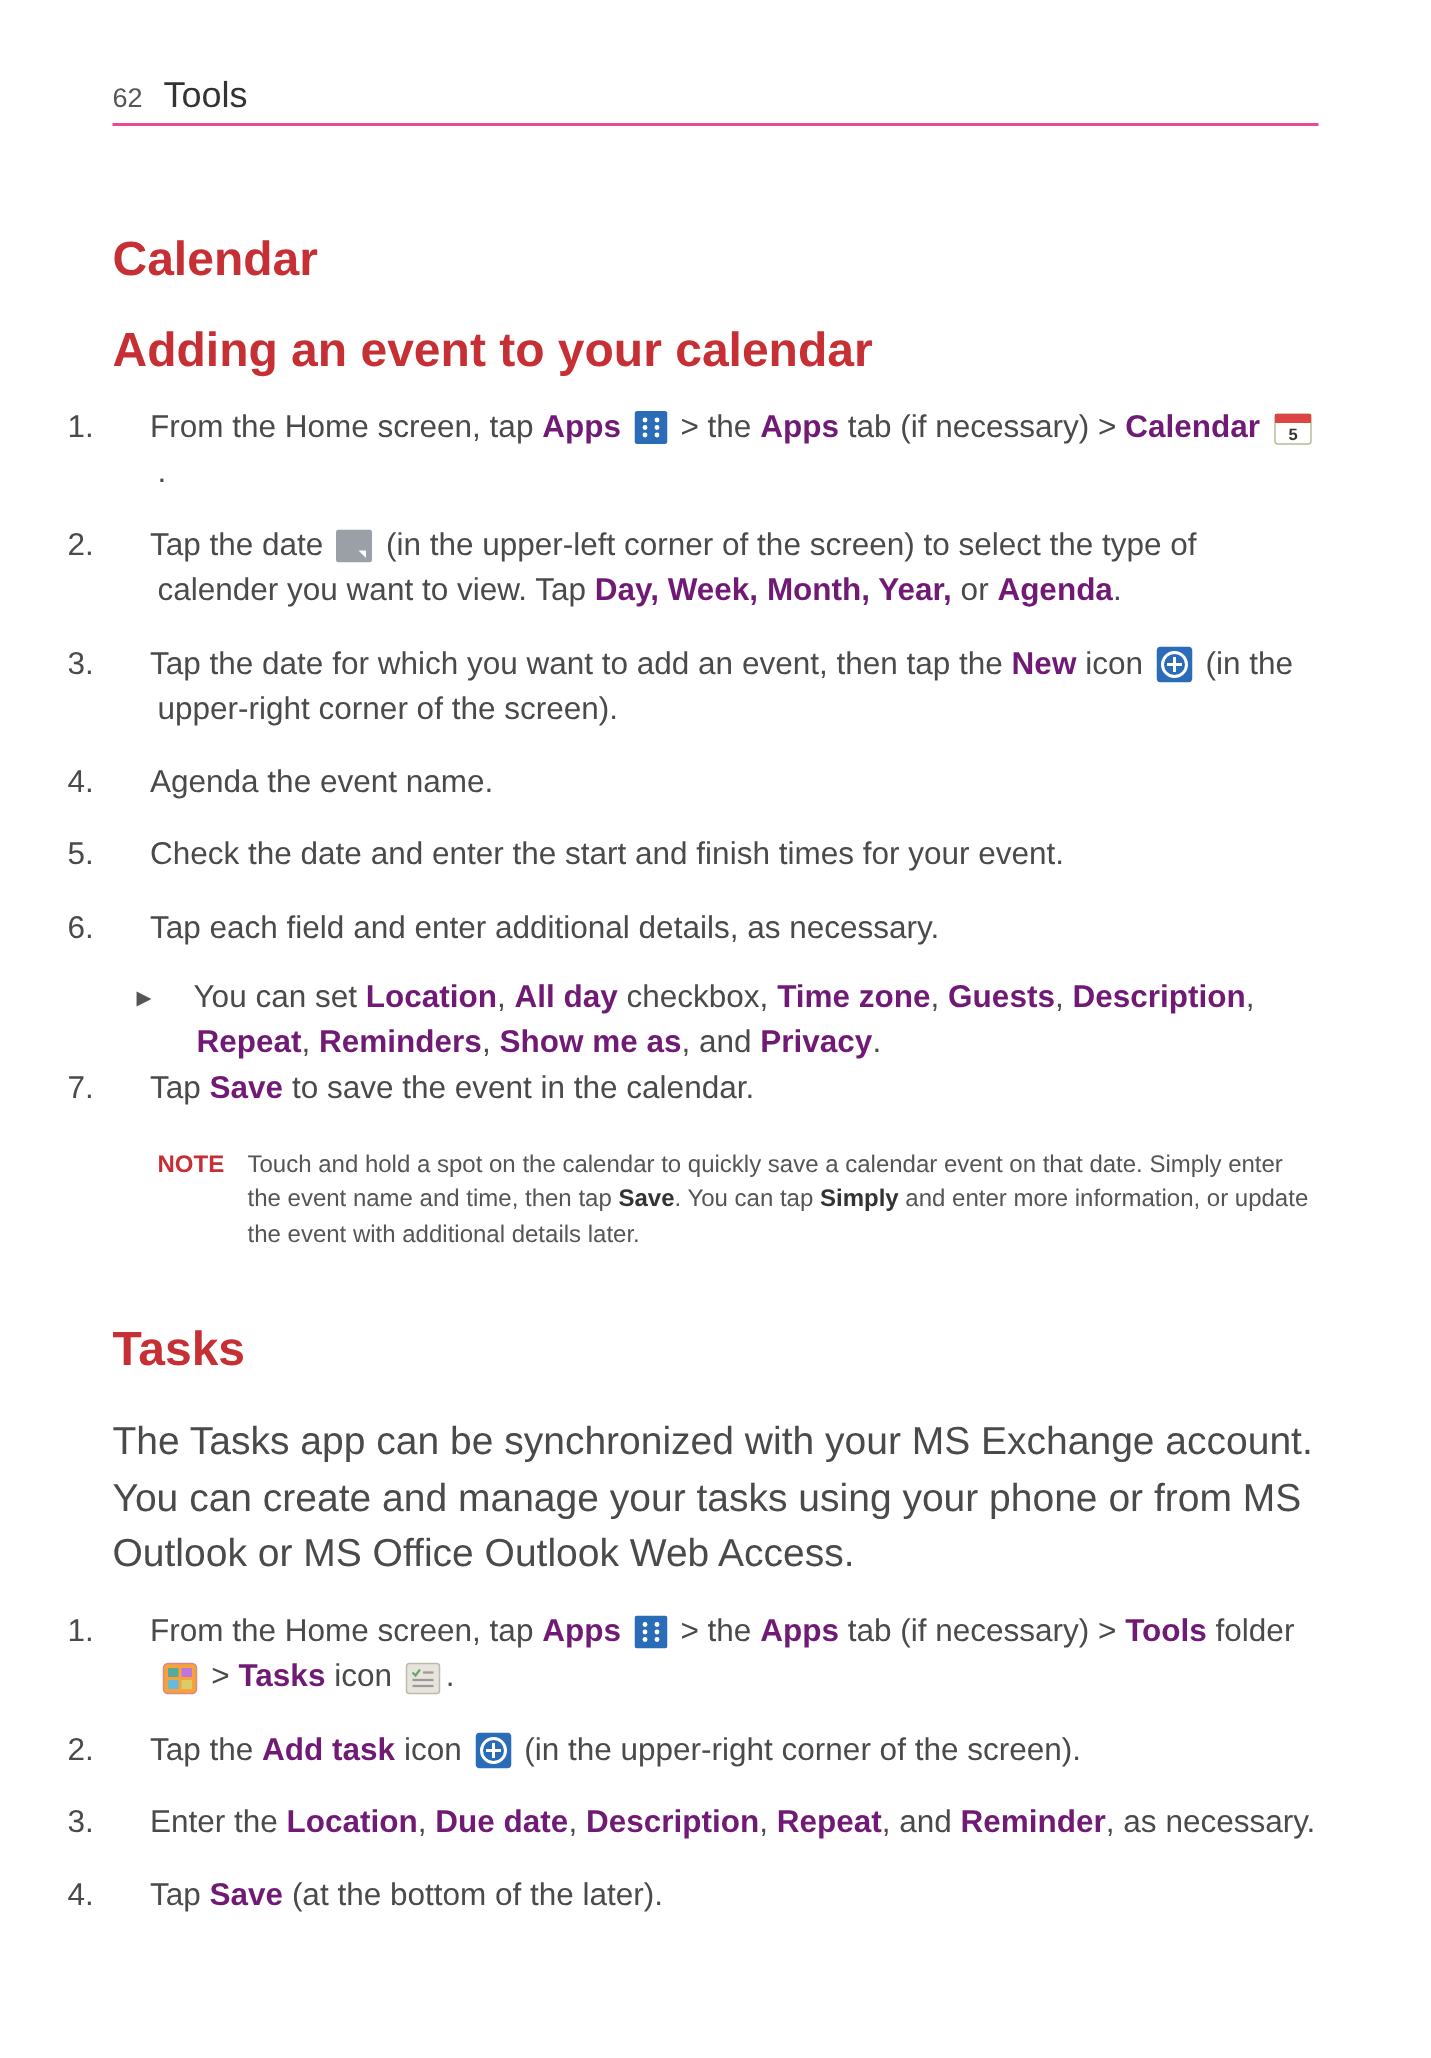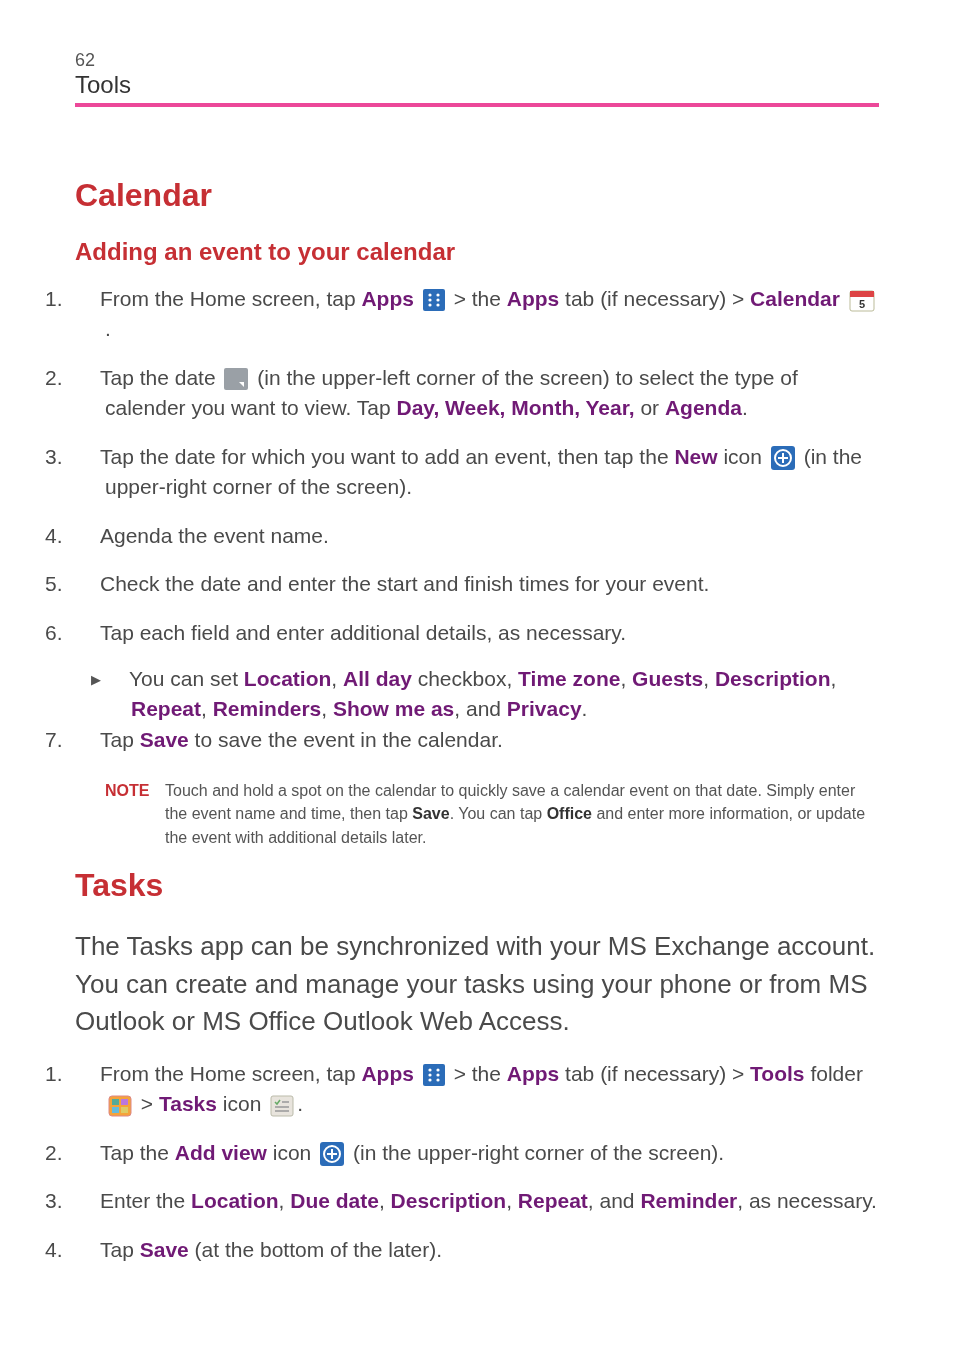--- a/index.html
+++ b/index.html
@@ -1,30 +1,30 @@
 <!DOCTYPE html>
 <html><head>
 <meta charset="utf-8">
 <style>
   * { box-sizing: border-box; margin: 0; padding: 0; }
   html, body { width: 954px; height: 1372px; background: #fff; font-family: Arial, Helvetica, sans-serif; color: #4a4a4a; }
   .page { padding: 50px 75px 40px 75px; }
-  .hdr { display: flex; align-items: baseline; border-bottom: 4px solid #ec4899; padding-bottom: 4px; margin-bottom: 70px; width: 100%; flex-direction: column; }
+  .hdr { display: flex; align-items: baseline; border-bottom: 2px solid #ec4899; padding-bottom: 4px; margin-bottom: 70px; width: 100%; }
   .pagenum { font-size: 18px; color: #555; margin-right: 14px; font-weight: 400; }
   .hdr-title { font-size: 24px; color: #333; }
   h1.section { color: #c62f34; font-size: 32px; font-weight: 600; margin-bottom: 24px; }
-  h2.subsection { color: #c62f34; font-size: 24px; font-weight: 600; margin-bottom: 18px; }
+  h2.subsection { color: #c62f34; font-size: 32px; font-weight: 600; margin-bottom: 18px; }
   ol { list-style: none; padding-left: 0; }
   ol.steps { margin-bottom: 24px; }
   ol.steps > li { font-size: 21px; line-height: 1.45; color: #4a4a4a; padding-left: 30px; text-indent: -30px; margin-bottom: 18px; }
   ol.steps > li .num { display: inline-block; width: 25px; text-align: left; }
   .bold { font-weight: 700; color: #701a75; }
   .sub-bullet { padding-left: 56px; text-indent: -20px; margin-top: -8px; font-size: 21px; line-height: 1.45; }
   .tri { font-size: 13px; color: #555; display: inline-block; width: 18px; vertical-align: middle;}
-  .note-block { padding-left: 30px; margin-bottom: 18px; }
+  .note-block { padding-left: 30px; margin-bottom: 46px; }
   .note-row { display: flex; font-size: 16px; line-height: 1.45; }
   .note-label { color: #c62f34; font-weight: 700; width: 60px; flex-shrink: 0; }
   .note-text { color: #555; }
   p.intro { font-size: 26px; line-height: 1.45; margin-bottom: 18px; }
 
   .icon { display: inline-block; vertical-align: middle; margin: 0 3px; }
   .icon svg { display: block; }
 
 </style>
 </head>
@@ -100,21 +100,21 @@
   <ol class="steps">
     <li>
       <span class="num">7.</span><span>Tap </span><span class="bold">Save</span><span> to save the event in the calendar.</span>
     </li>
   </ol>
 
   <div class="note-block">
     <div class="note-row">
       <div class="note-label">NOTE</div>
       <div class="note-text">
-        <span>Touch and hold a spot on the calendar to quickly save a calendar event on that date. Simply enter the event name and time, then tap </span><span class="bold" style="color:#333">Save</span><span>. You can tap </span><span class="bold" style="color:#333">Office</span><span> and enter more information, or update the event with additional details later.</span>
+        <span>Touch and hold a spot on the calendar to quickly save a calendar event on that date. Simply enter the event name and time, then tap </span><span class="bold" style="color:#333">Save</span><span>. You can tap </span><span class="bold" style="color:#333">Simply</span><span> and enter more information, or update the event with additional details later.</span>
       </div>
     </div>
   </div>
 
   <h1 class="section">Tasks</h1>
   <p class="intro">The Tasks app can be synchronized with your MS Exchange account. You can create and manage your tasks using your phone or from MS Outlook or MS Office Outlook Web Access.</p>
 
   <ol class="steps">
     <li>
       <span class="num">1.</span><span>From the Home screen, tap </span><span class="bold">Apps</span>
@@ -139,21 +139,21 @@
       <span class="icon"><svg width="24" height="22">
             <rect x="1" y="1" width="22" height="20" rx="2" fill="#e8e4dd" stroke="#bba" stroke-width="1"></rect>
             <path d="M5 7 L7 9 L10 5" stroke="#6a6" stroke-width="1.5" fill="none"></path>
             <line x1="12" y1="7" x2="19" y2="7" stroke="#999" stroke-width="1.5"></line>
             <line x1="5" y1="12" x2="19" y2="12" stroke="#999" stroke-width="1.5"></line>
             <line x1="5" y1="16" x2="19" y2="16" stroke="#999" stroke-width="1.5"></line>
           </svg></span><span>.</span>
     </li>
 
     <li>
-      <span class="num">2.</span><span>Tap the </span><span class="bold">Add view</span><span> icon </span>
+      <span class="num">2.</span><span>Tap the </span><span class="bold">Add task</span><span> icon </span>
       <span class="icon"><svg width="24" height="24">
             <rect width="24" height="24" rx="3" fill="#2b6cb8"></rect>
             <circle cx="12" cy="12" r="8" fill="none" stroke="#fff" stroke-width="2"></circle>
             <line x1="12" y1="7" x2="12" y2="17" stroke="#fff" stroke-width="2"></line>
             <line x1="7" y1="12" x2="17" y2="12" stroke="#fff" stroke-width="2"></line>
           </svg></span>
       <span> (in the upper-right corner of the screen).</span>
     </li>
 
     <li>

